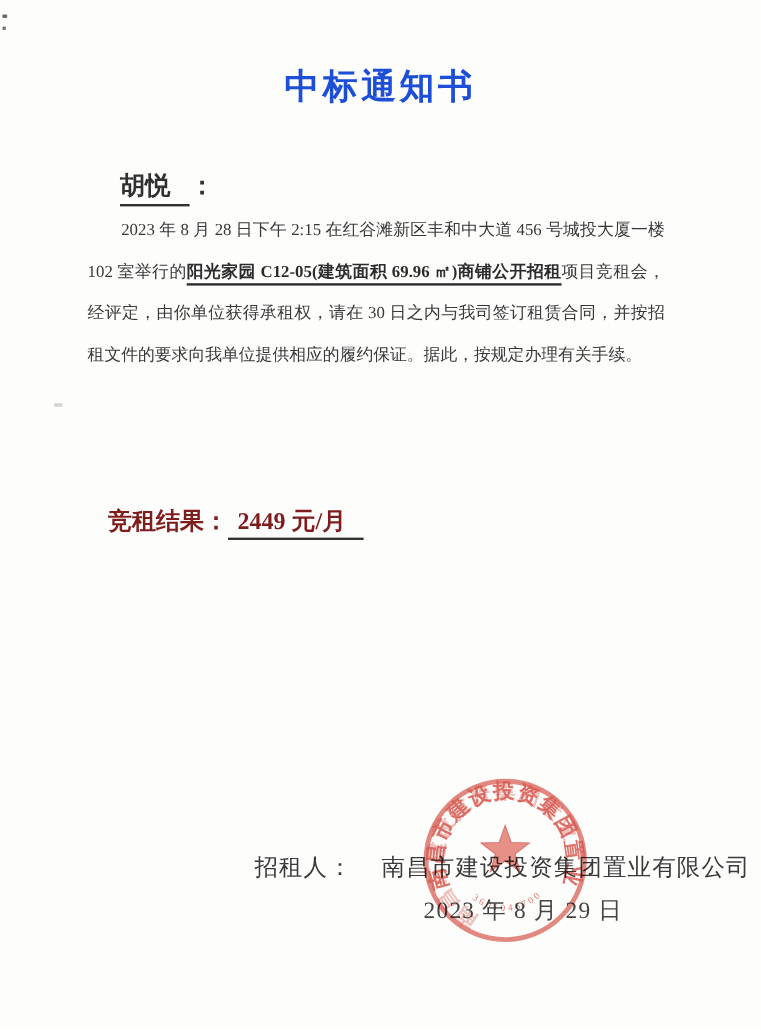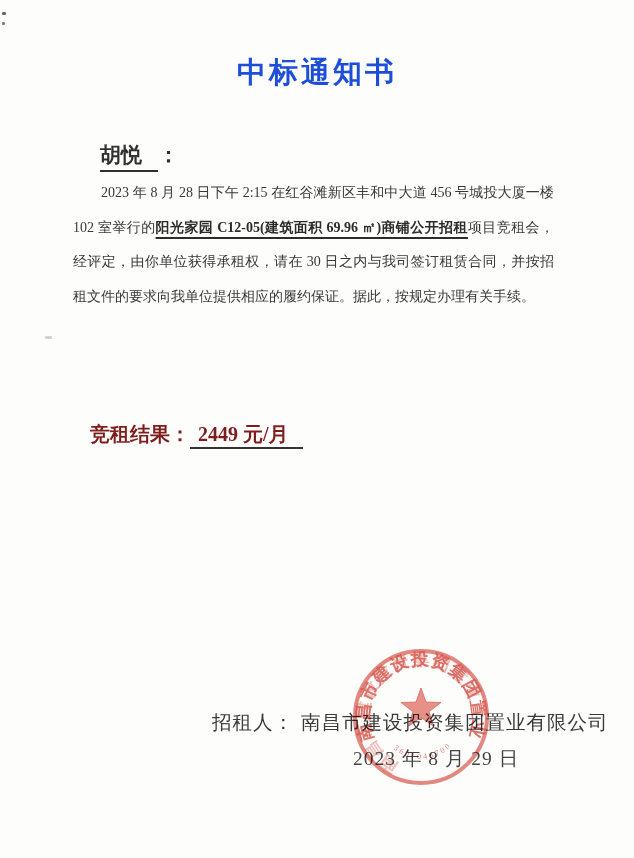--- a/index.html
+++ b/index.html
@@ -44,21 +44,21 @@
   .section2{
     position:absolute;top:493px;left:75px;width:481px;
     font-size:19.5px;line-height:35.4px;
     text-align:justify;
   }
   .section2 > div{text-indent:28px;}
   .lessor{
     position:absolute;top:709px;left:212px;
     font-size:19.5px;color:#3a3a3a;letter-spacing:1px;
   }
-  .lessor .label{margin-right:7px;}
+  .lessor .label{margin-right:24px;}
   .date{
     position:absolute;top:745px;left:353px;
     font-size:19.5px;color:#454545;letter-spacing:1px;
   }
   .stamp{
     position:absolute;left:342px;top:638px;width:158px;height:158px;
     mix-blend-mode:multiply;opacity:0.9;
   }
   .speck{position:absolute;background:#444;border-radius:1px;}
   .speck.s1{left:2px;top:12px;width:4px;height:3px;opacity:.8;}

